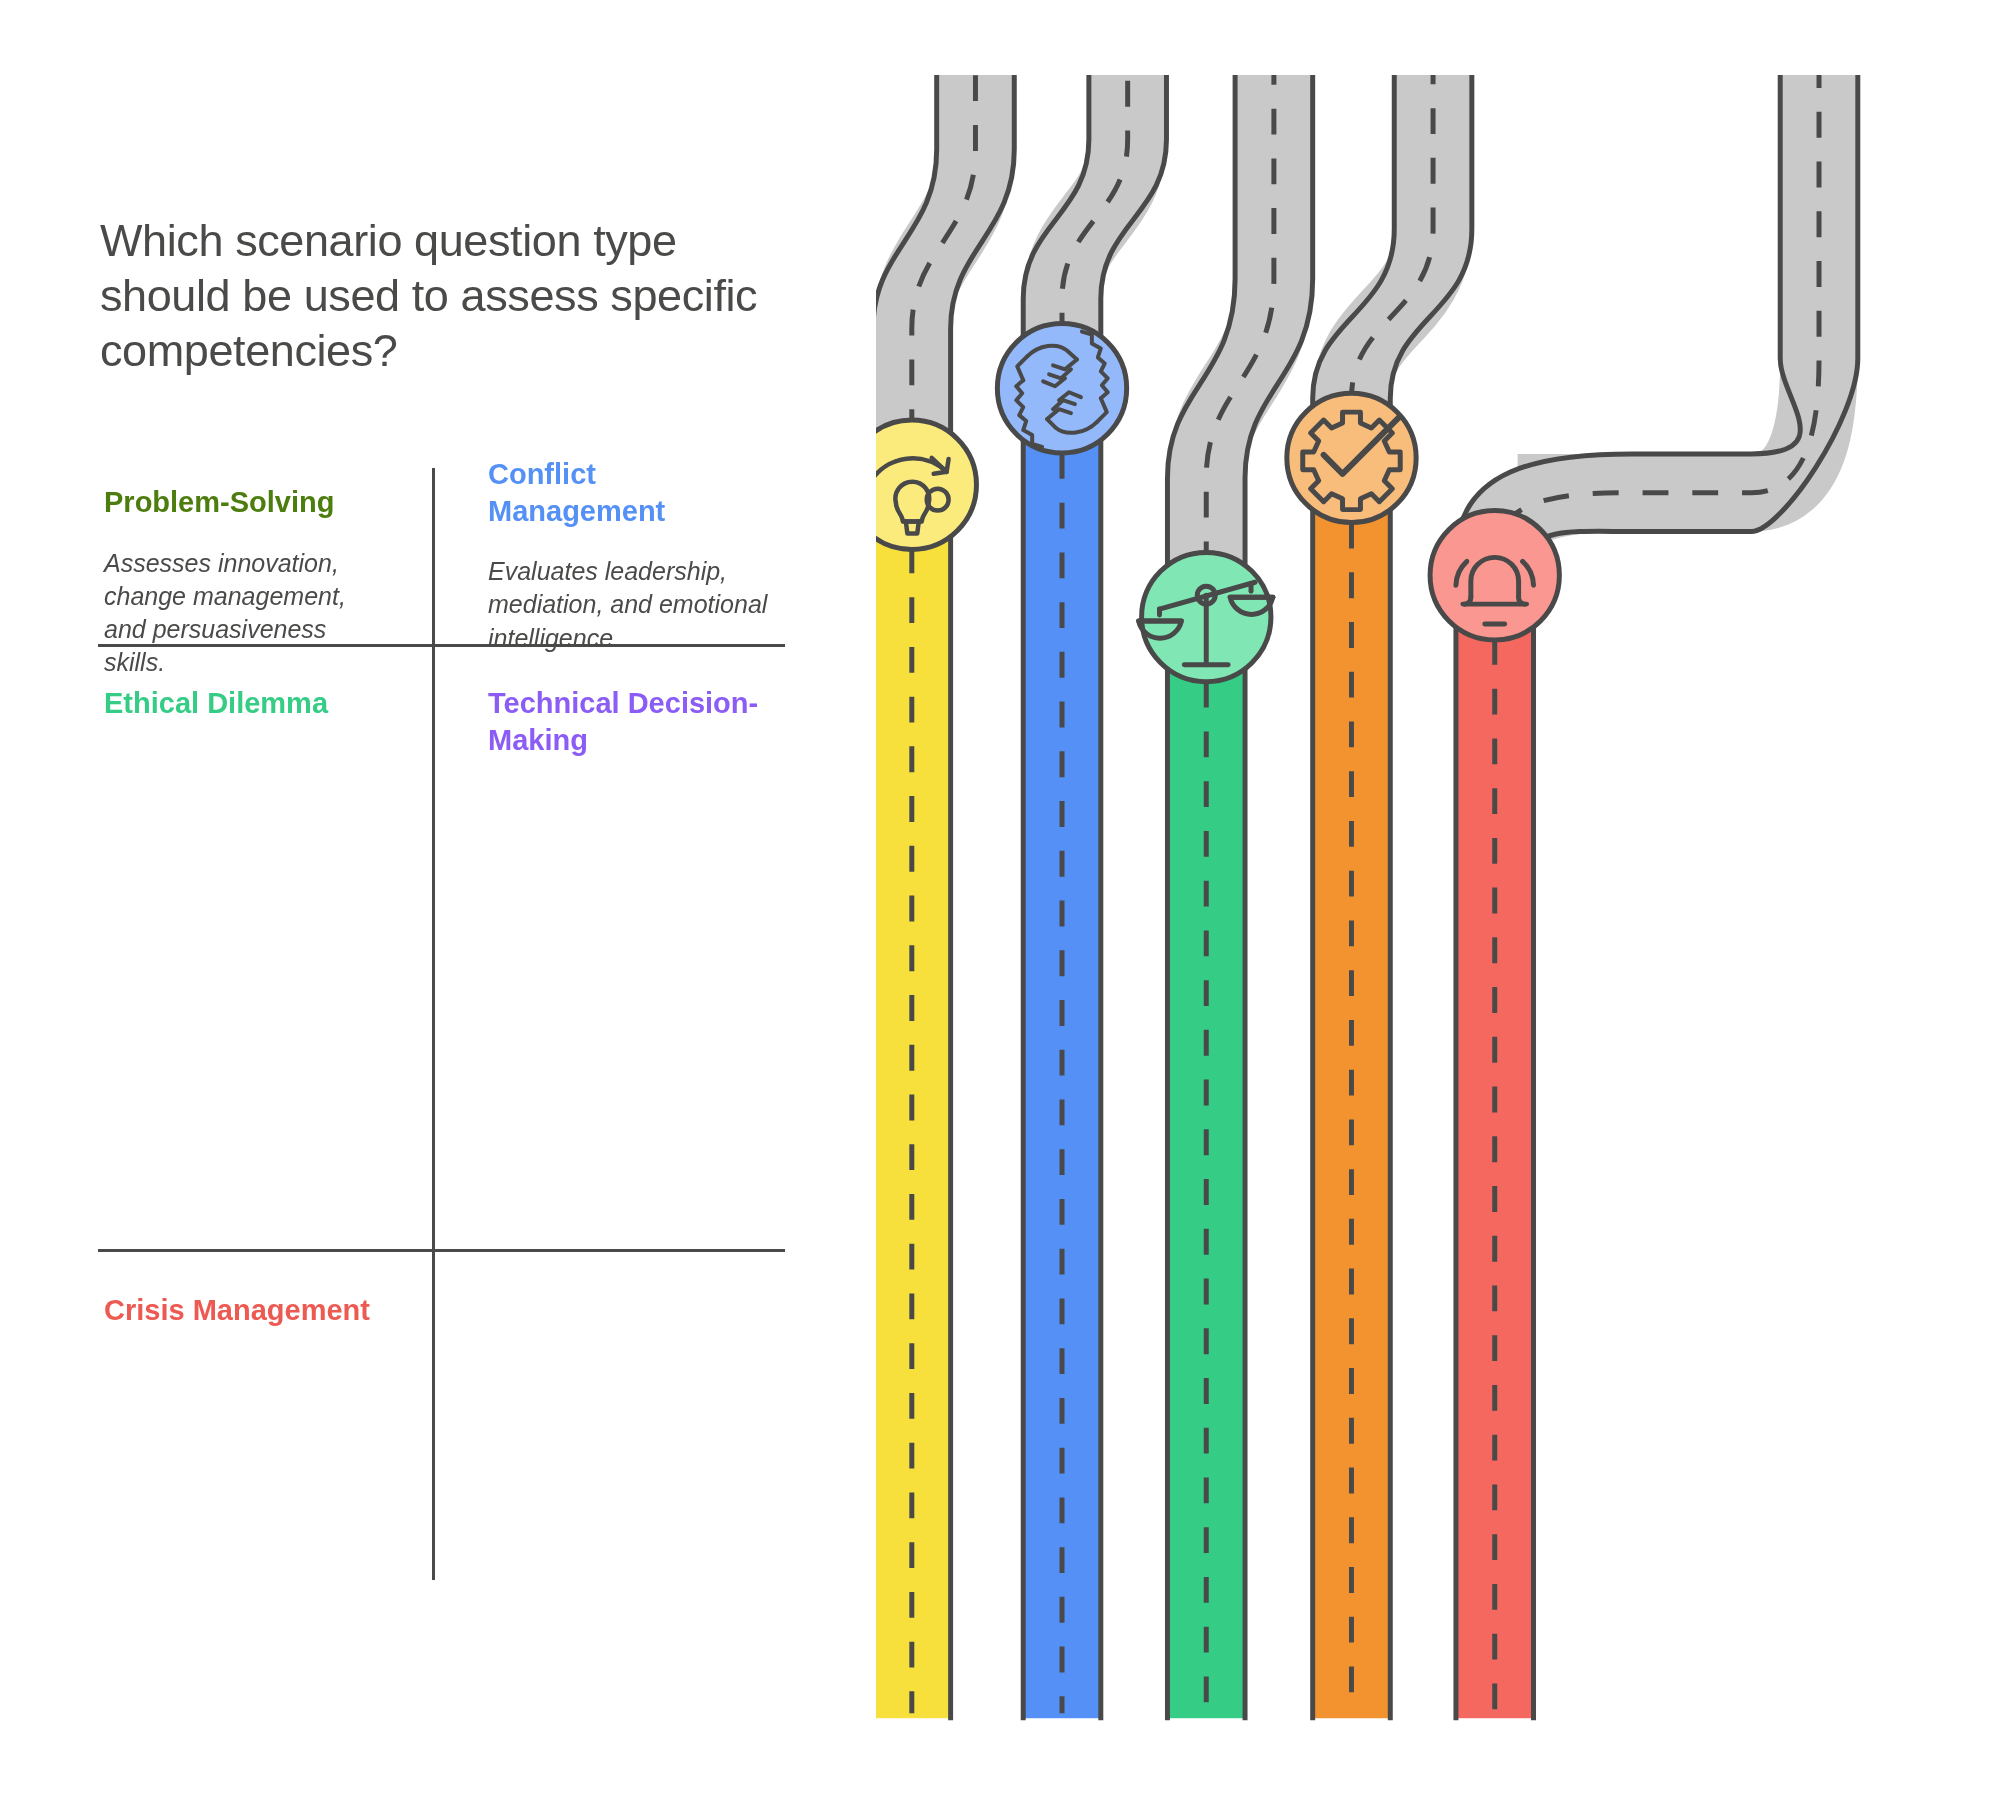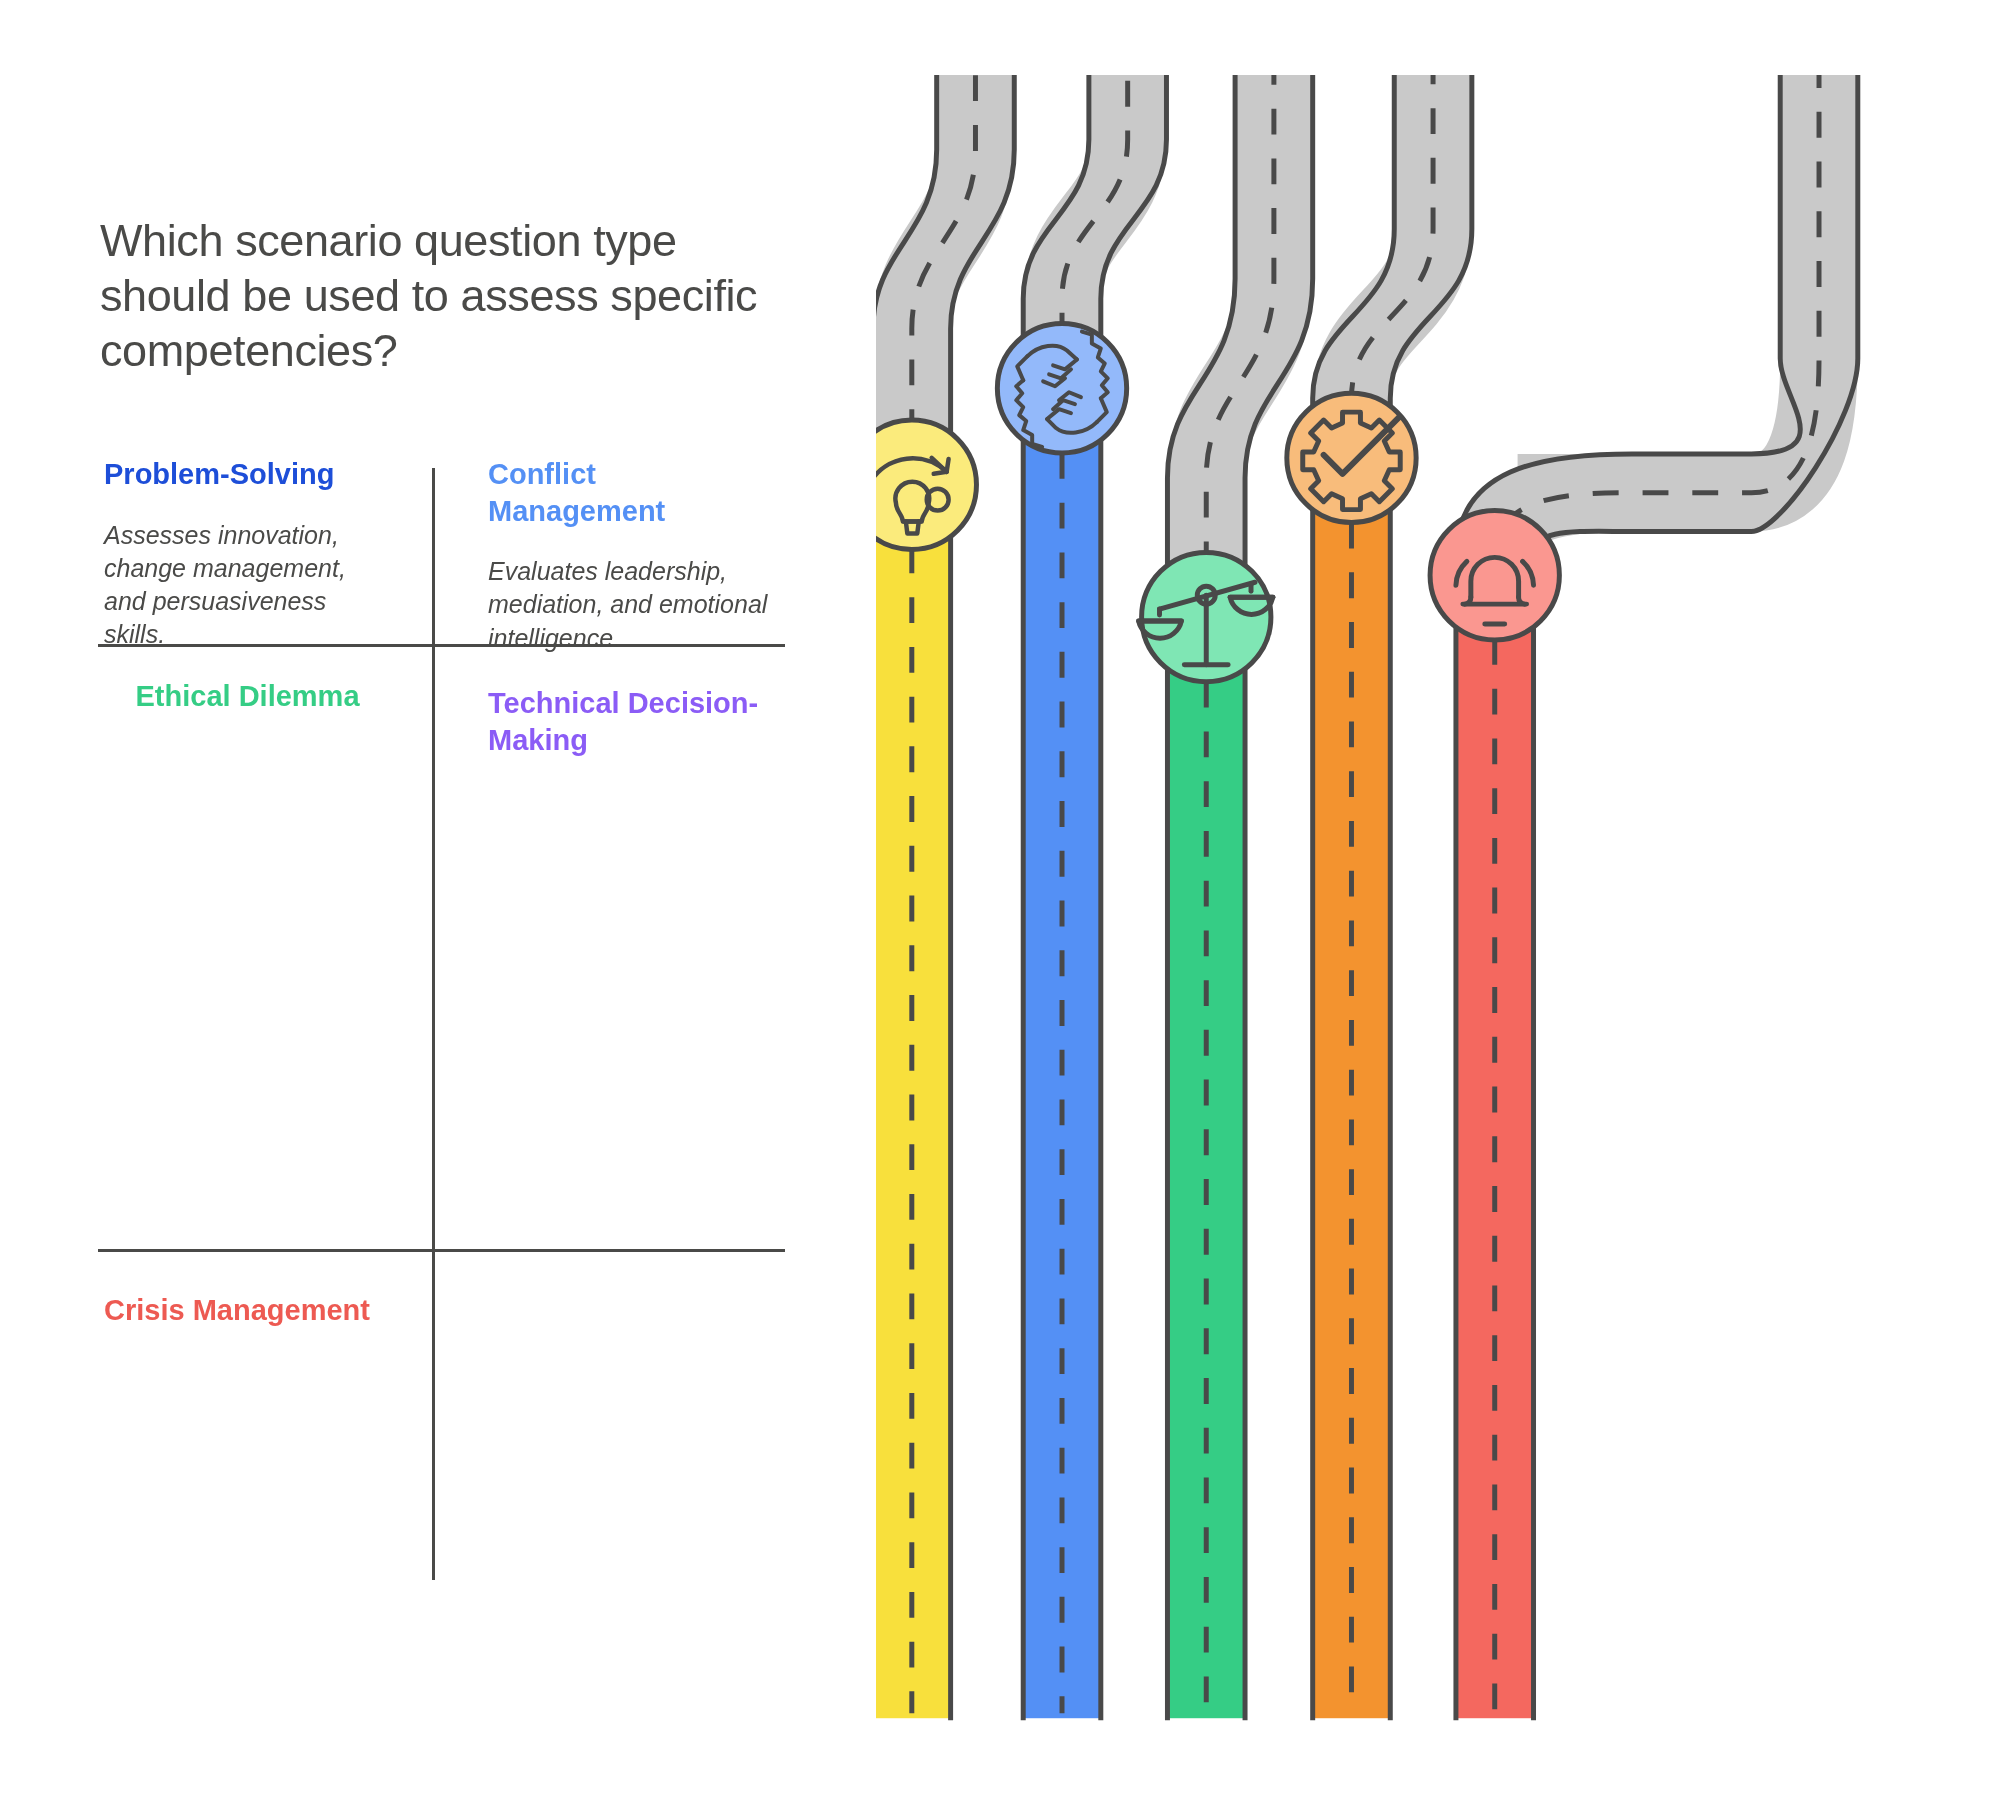--- a/index.html
+++ b/index.html
@@ -90,25 +90,25 @@
   .cell-body {
     font-size: 25px;
     line-height: 1.33;
     color: #4a4a48;
     margin: 0;
     font-style: italic;
   }
 
   #cell-problem-solving { left: 4px;   top: -12px; }
   #cell-conflict-resolution { left: 388px; top: -12px; }
-  #cell-ethical-dilemma { left: 4px;   top: 210px; text-align: center; }
+  #cell-ethical-dilemma { left: 4px;   top: 217px; }
   #cell-technical-decision { left: 388px; top: 217px; }
   #cell-crisis-management { left: 4px;  top: 824px; }
 
-  .c-yellow { color: #1d4ed8; }
+  .c-yellow { color: #4d7c0f; margin-top: 28px; }
   .c-blue   { color: #5490f5; }
   .c-green  { color: #35cd85; }
   .c-orange { color: #8b5cf6; }
   .c-red    { color: #ed5a52; }
 
   
   #roadmap {
     position: absolute;
     left: 876px;
     top: 0px;

